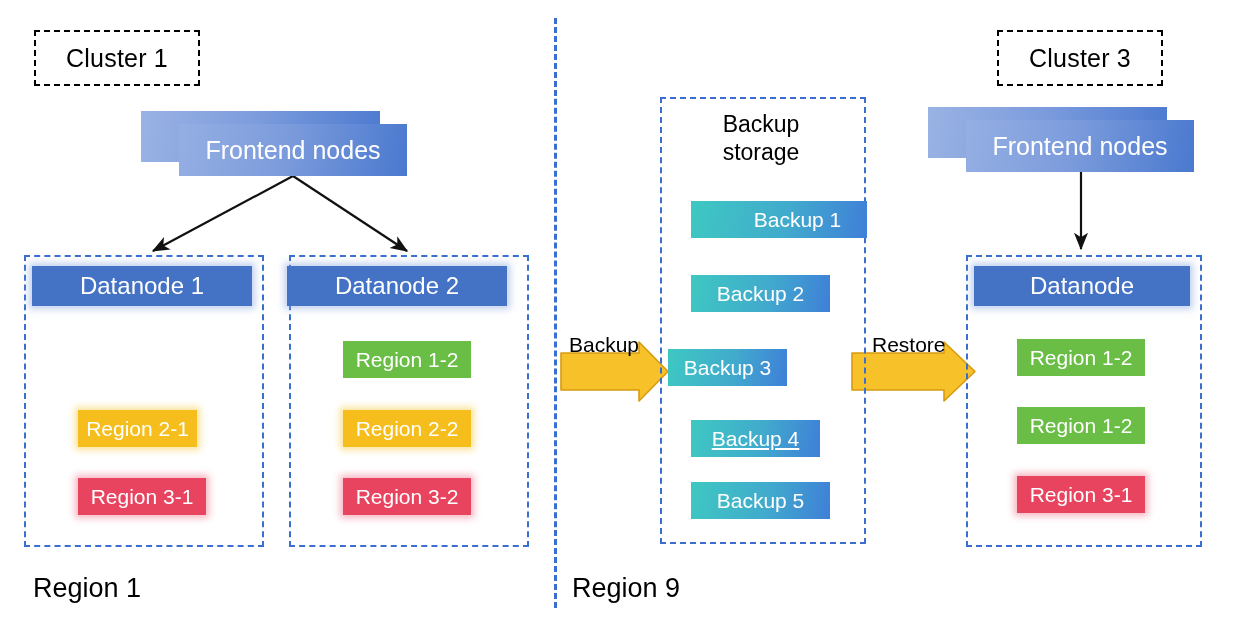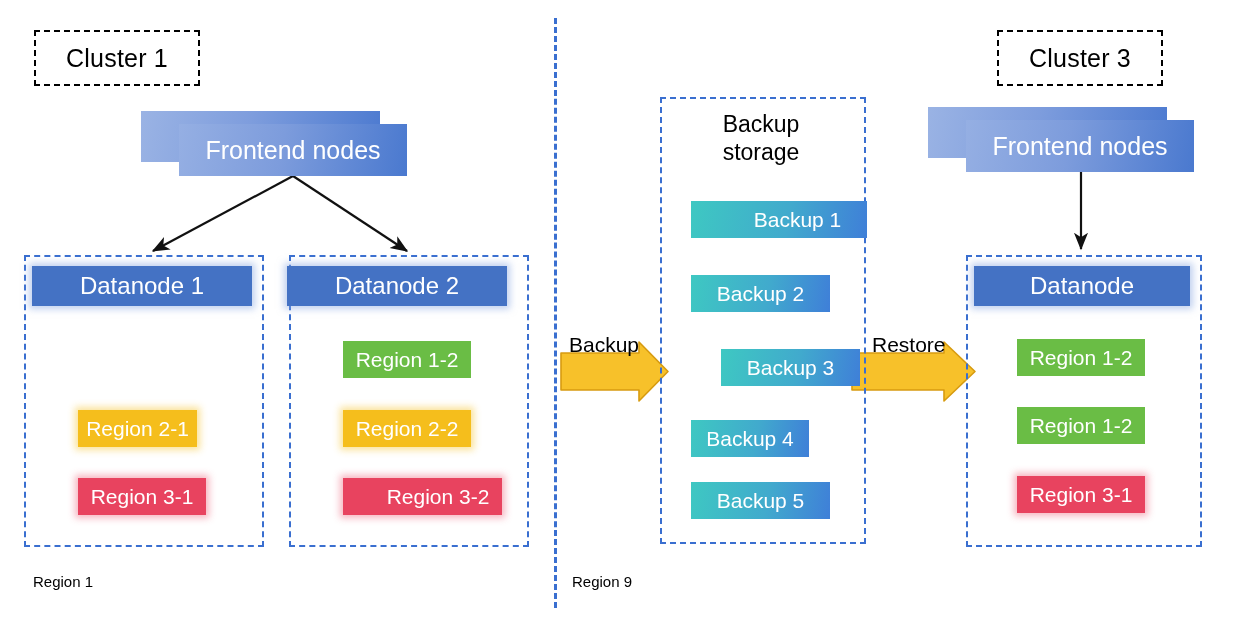--- a/index.html
+++ b/index.html
@@ -86,21 +86,21 @@
     display: flex;
     align-items: center;
     justify-content: center;
     color: #ffffff;
     font-size: 21px;
   }
 
   
   .plain-text {
     color: #000000;
-    font-size: 15px;
+    font-size: 27px;
     white-space: nowrap;
   }
   .storage-title {
     color: #000000;
     font-size: 23px;
     text-align: center;
     line-height: 1.22;
   }
   .arrow-label {
     color: #000000;
@@ -165,41 +165,41 @@
   <div class="abs dash-container" style="left:289px; top:255px; width:236px; height:288px;"></div>
   <div class="abs datanode-head" style="left:287px; top:266px; width:220px; height:40px;">
     <span>Datanode 2</span>
   </div>
   <div class="abs chip chip-green" style="left:343px; top:341px; width:128px; height:37px;">
     <span>Region 1-2</span>
   </div>
   <div class="abs chip chip-yellow" style="left:343px; top:410px; width:128px; height:37px;">
     <span>Region 2-2</span>
   </div>
-  <div class="abs chip chip-red" style="left:343px; top:478px; width:128px; height:37px;padding-left:31px;">
+  <div class="abs chip chip-red" style="left:343px; top:478px; width:128px; height:37px;">
     <span>Region 3-2</span>
   </div>
 
   <div class="abs arrow-label" style="left:569px; top:333px;">Backup</div>
 
   <div class="abs dash-container" style="left:660px; top:97px; width:202px; height:443px;"></div>
   <div class="abs storage-title" style="left:660px; top:110px; width:202px;">
     <div>Backup</div>
     <div>storage</div>
   </div>
   <div class="abs backup-chip" style="left:691px; top:201px; width:139px; height:37px;padding-left:37px;">
     <span>Backup 1</span>
   </div>
   <div class="abs backup-chip" style="left:691px; top:275px; width:139px; height:37px;">
     <span>Backup 2</span>
   </div>
-  <div class="abs backup-chip" style="left:721px; top:349px; width:139px; height:37px;">
+  <div class="abs backup-chip" style="left:668px; top:349px; width:119px; height:37px;">
     <span>Backup 3</span>
   </div>
-  <div class="abs backup-chip" style="left:691px; top:420px; width:118px; height:37px;">
+  <div class="abs backup-chip" style="left:691px; top:420px; width:129px; height:37px;text-decoration:underline;">
     <span>Backup 4</span>
   </div>
   <div class="abs backup-chip" style="left:691px; top:482px; width:139px; height:37px;">
     <span>Backup 5</span>
   </div>
 
   <div class="abs arrow-label" style="left:872px; top:333px;">Restore</div>
 
   <div class="abs cluster-label" style="left:997px; top:30px; width:162px; height:52px;">
     <span>Cluster 3</span>

